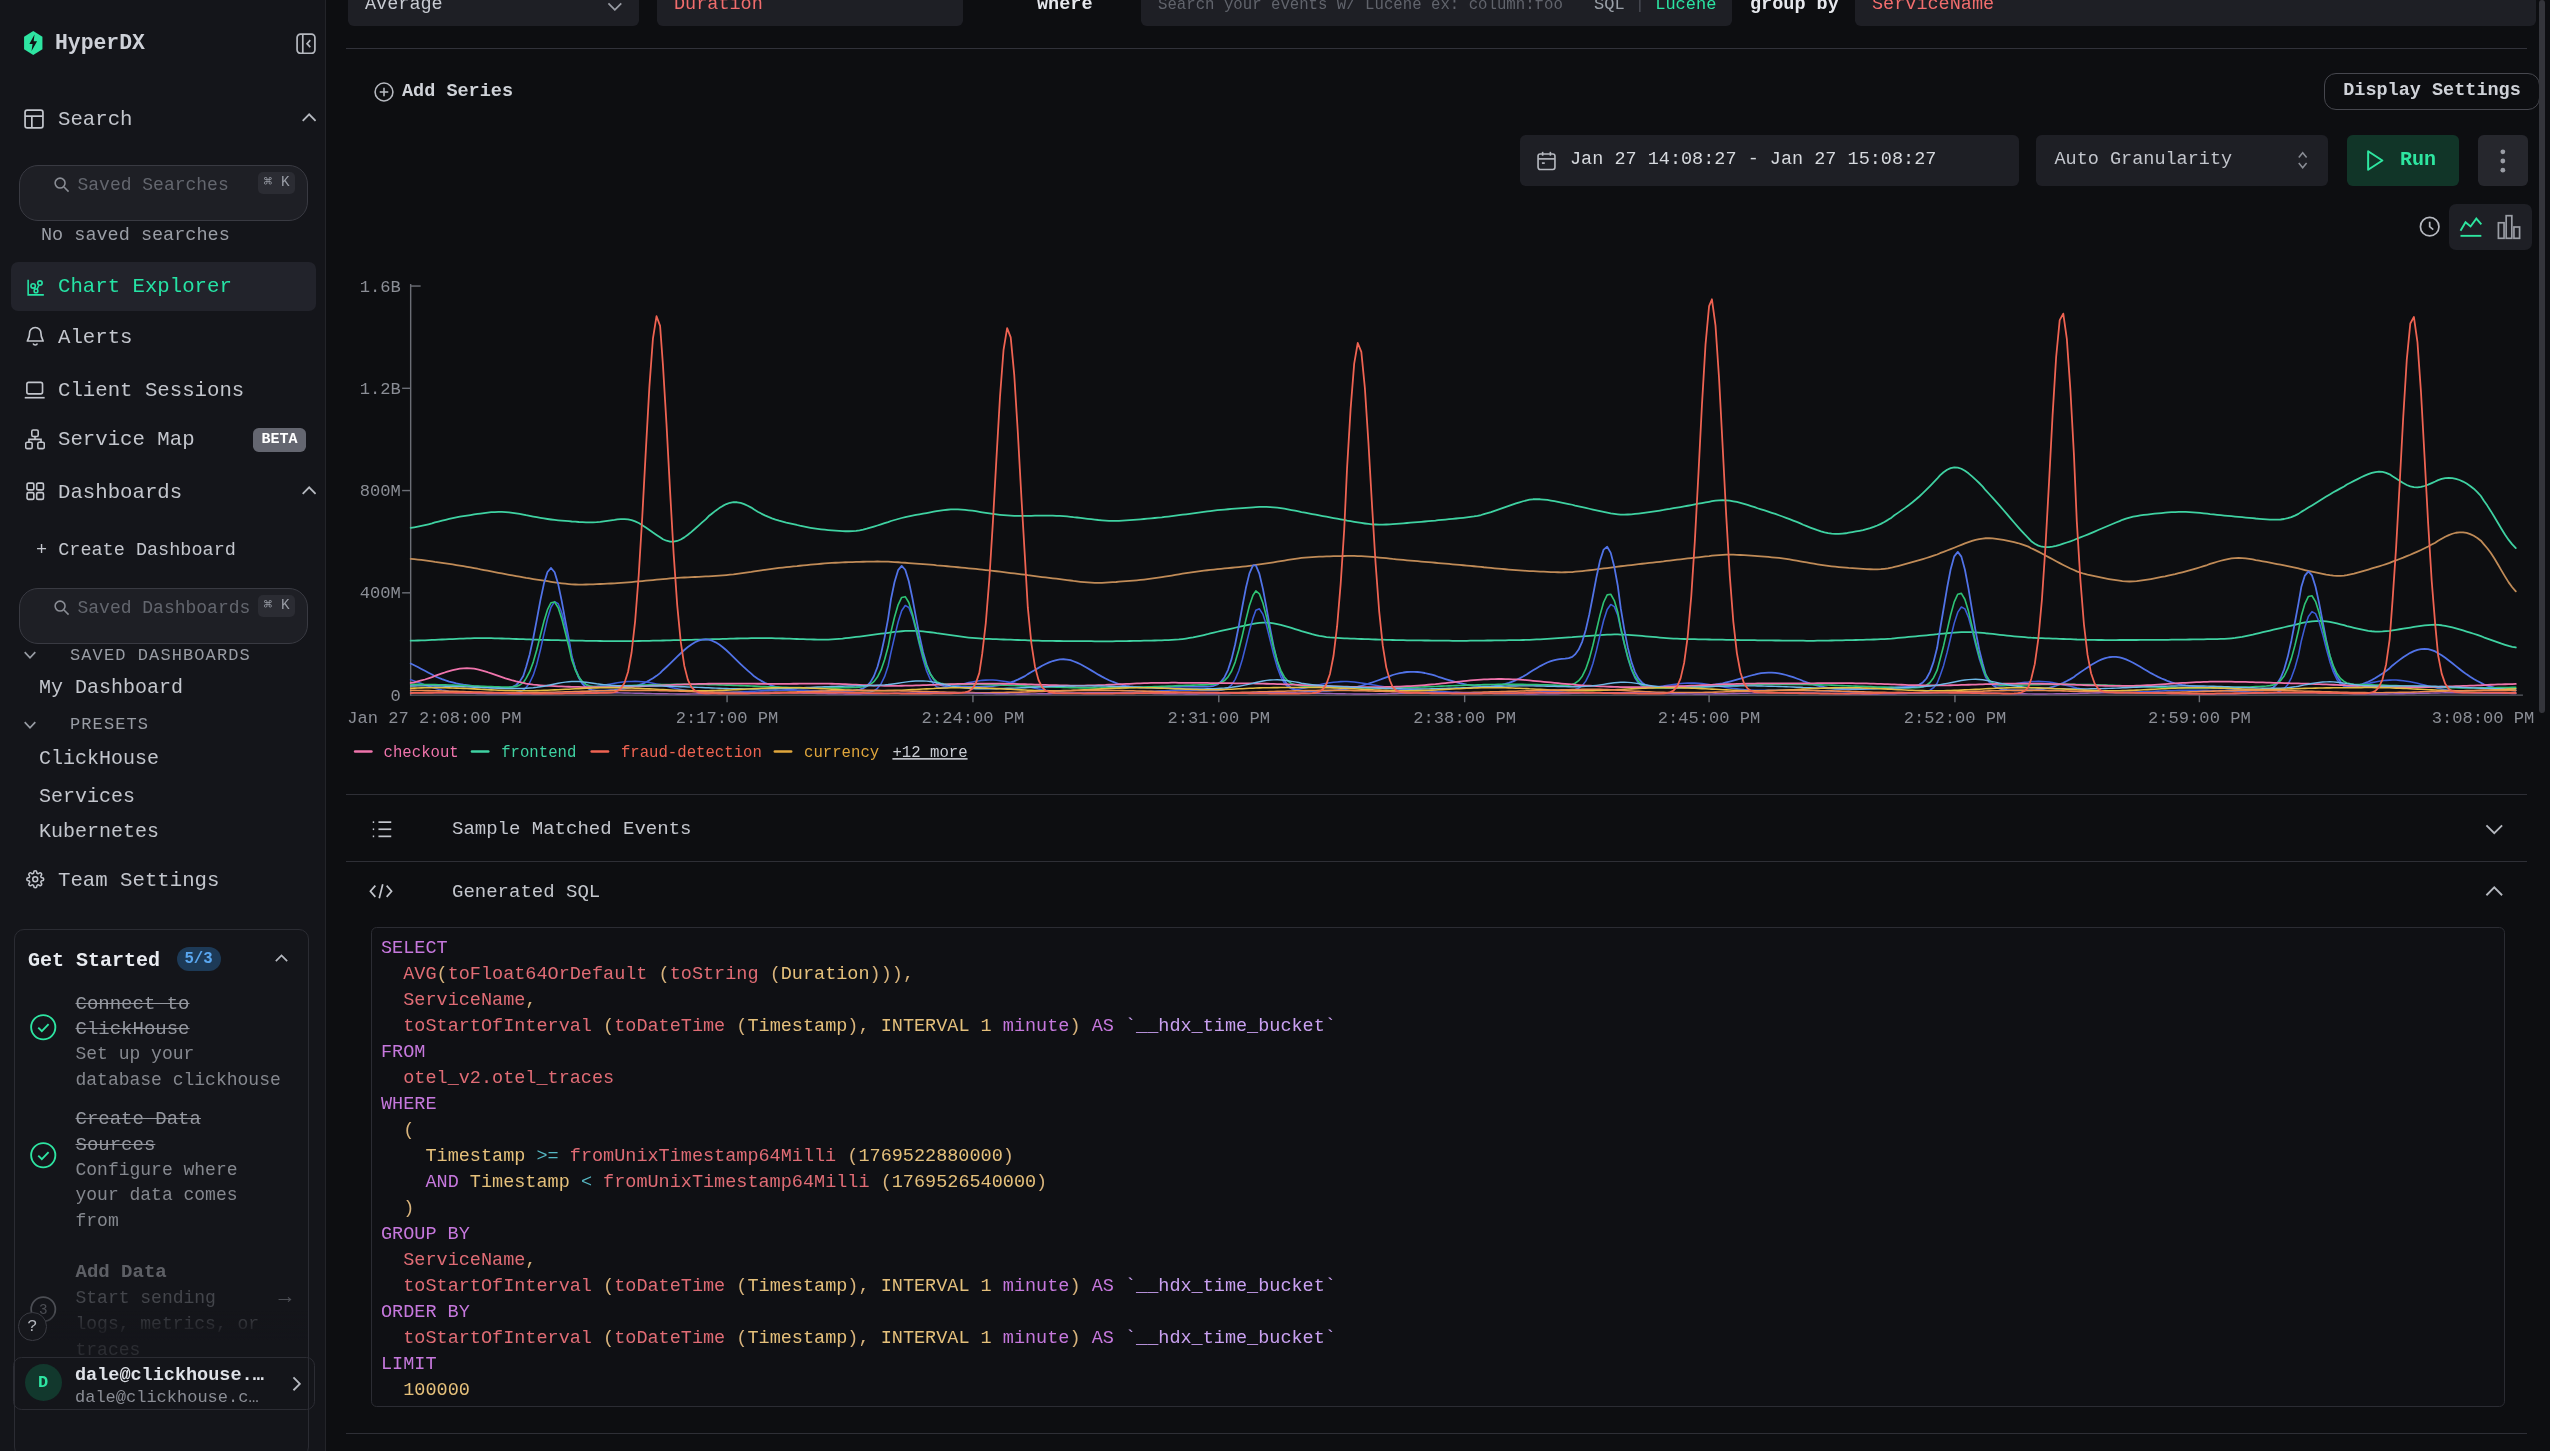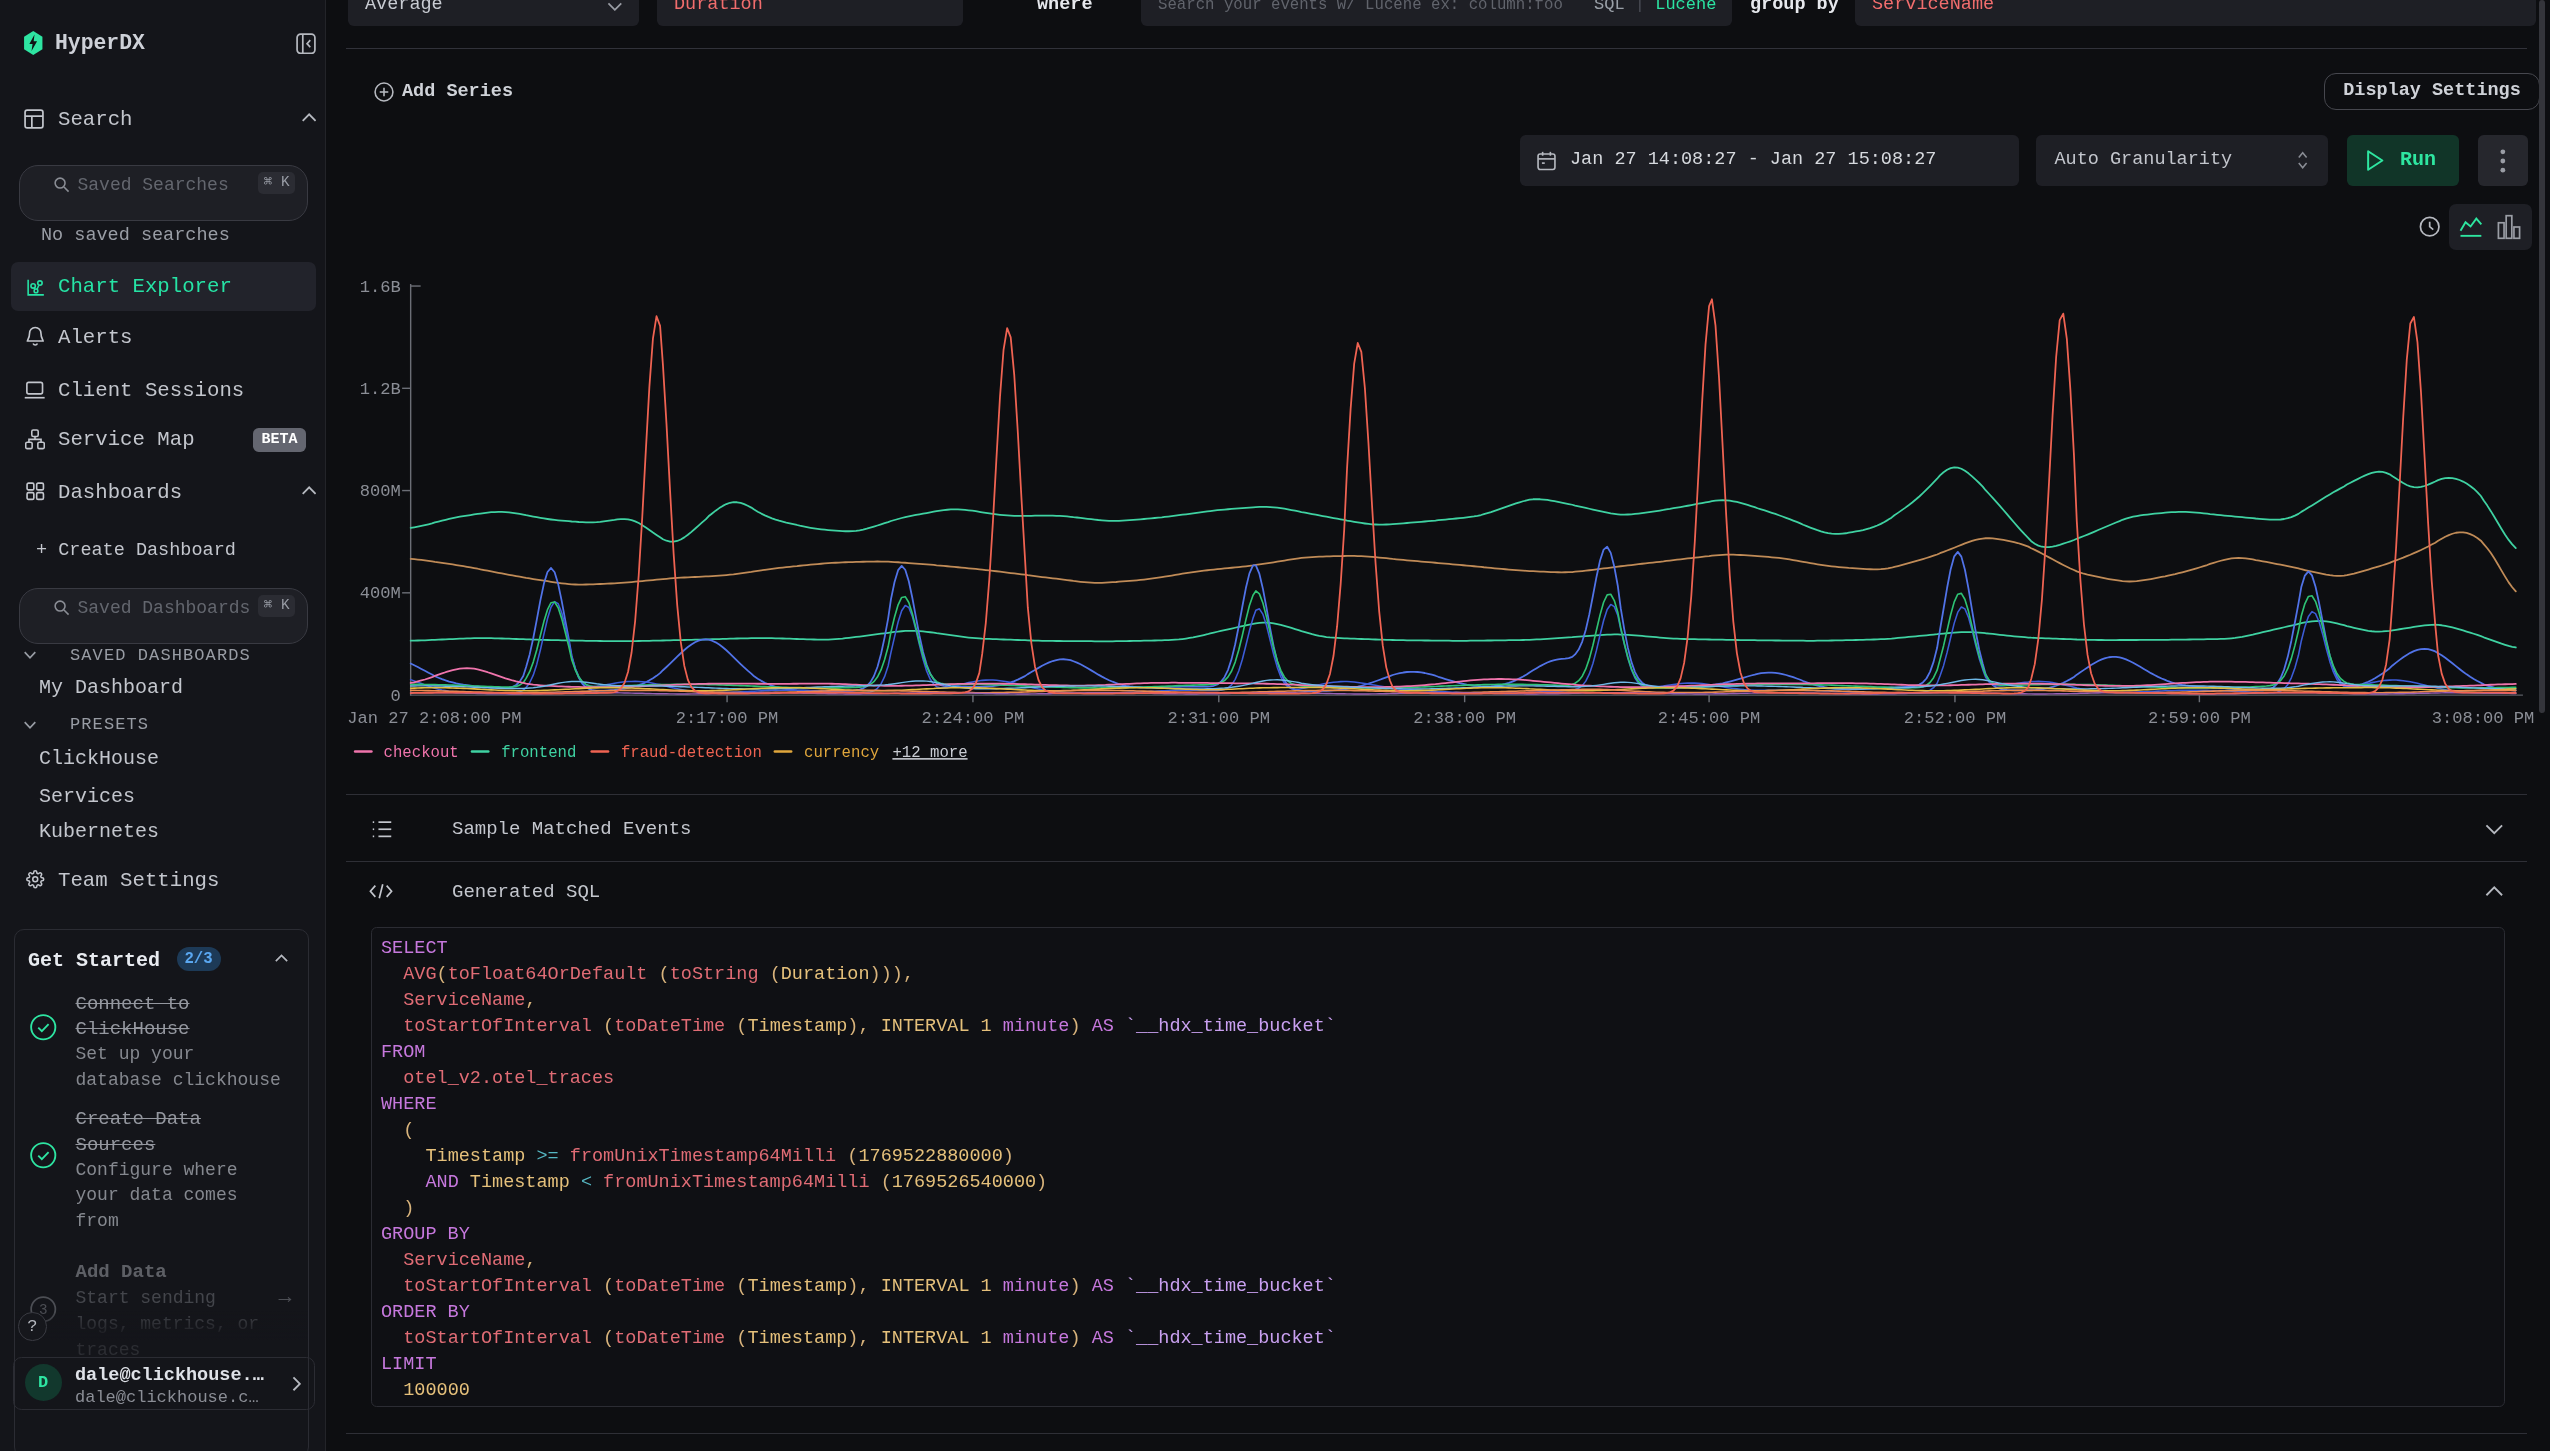--- a/index.html
+++ b/index.html
@@ -127,21 +127,21 @@
   <div class="abs subitem" style="left:39px;top:820px">Kubernetes</div>
 
   <svg class="abs ic" style="left:26px;top:870px" width="18.5" height="18.5" viewBox="0 0 24 24" fill="none" stroke="#c3c6cd" stroke-width="2">
     <circle cx="12" cy="12" r="3.2"></circle>
     <path d="M19.4 15a1.65 1.65 0 0 0 .33 1.82l.06.06a2 2 0 1 1-2.83 2.83l-.06-.06a1.65 1.65 0 0 0-1.82-.33 1.65 1.65 0 0 0-1 1.51V21a2 2 0 1 1-4 0v-.09A1.65 1.65 0 0 0 9 19.4a1.65 1.65 0 0 0-1.82.33l-.06.06a2 2 0 1 1-2.83-2.83l.06-.06a1.65 1.65 0 0 0 .33-1.82 1.65 1.65 0 0 0-1.51-1H3a2 2 0 1 1 0-4h.09A1.65 1.65 0 0 0 4.6 9a1.65 1.65 0 0 0-.33-1.82l-.06-.06a2 2 0 1 1 2.83-2.83l.06.06a1.65 1.65 0 0 0 1.82.33H9a1.65 1.65 0 0 0 1-1.51V3a2 2 0 1 1 4 0v.09a1.65 1.65 0 0 0 1 1.51 1.65 1.65 0 0 0 1.82-.33l.06-.06a2 2 0 1 1 2.83 2.83l-.06.06a1.65 1.65 0 0 0-.33 1.82V9a1.65 1.65 0 0 0 1.51 1H21a2 2 0 1 1 0 4h-.09a1.65 1.65 0 0 0-1.51 1z"></path>
   </svg>
   <div class="abs nav-txt" style="left:58px;top:869px">Team Settings</div>
 
   <div class="abs" style="left:13.5px;top:929px;width:295px;height:528px;border-radius:10px;border:1.4px solid #2b2c33;overflow:hidden">
     <div class="abs" style="left:13.5px;top:18.5px;font-size:20px;font-weight:bold;color:#e8ebf0">Get Started</div>
-    <div class="abs" style="left:162px;top:17px;width:44px;height:24px;border-radius:12px;background:#1d3a57;color:#5aa7f0;font-size:15.7px;font-weight:bold;text-align:center;line-height:24px">2/3</div>
+    <div class="abs" style="left:162px;top:17px;width:44px;height:24px;border-radius:12px;background:#1d3a57;color:#5aa7f0;font-size:15.7px;font-weight:bold;text-align:center;line-height:24px">5/3</div>
     <svg class="abs" style="left:260px;top:24px" width="13" height="7.8" viewBox="0 0 18 11" fill="none" stroke="#b6b9c0" stroke-width="2.4">
         <path d="M1 10 L9 2 L17 10"></path>
       </svg>
 
     <svg class="abs" style="left:14.3px;top:83px" width="28.5" height="28.5" viewBox="0 0 40 40" fill="none" stroke="#2ee5a2" stroke-width="2.6">
       <circle cx="20" cy="20" r="17"></circle>
         <path d="M13 20.5 L18 25.5 L27.5 15.5"></path>
     </svg>
     <div class="abs" style="left:61px;top:63px;font-size:19px;color:#94979f;text-decoration:line-through">Connect to</div>
     <div class="abs" style="left:61px;top:88px;font-size:19px;color:#94979f;text-decoration:line-through">ClickHouse</div>

